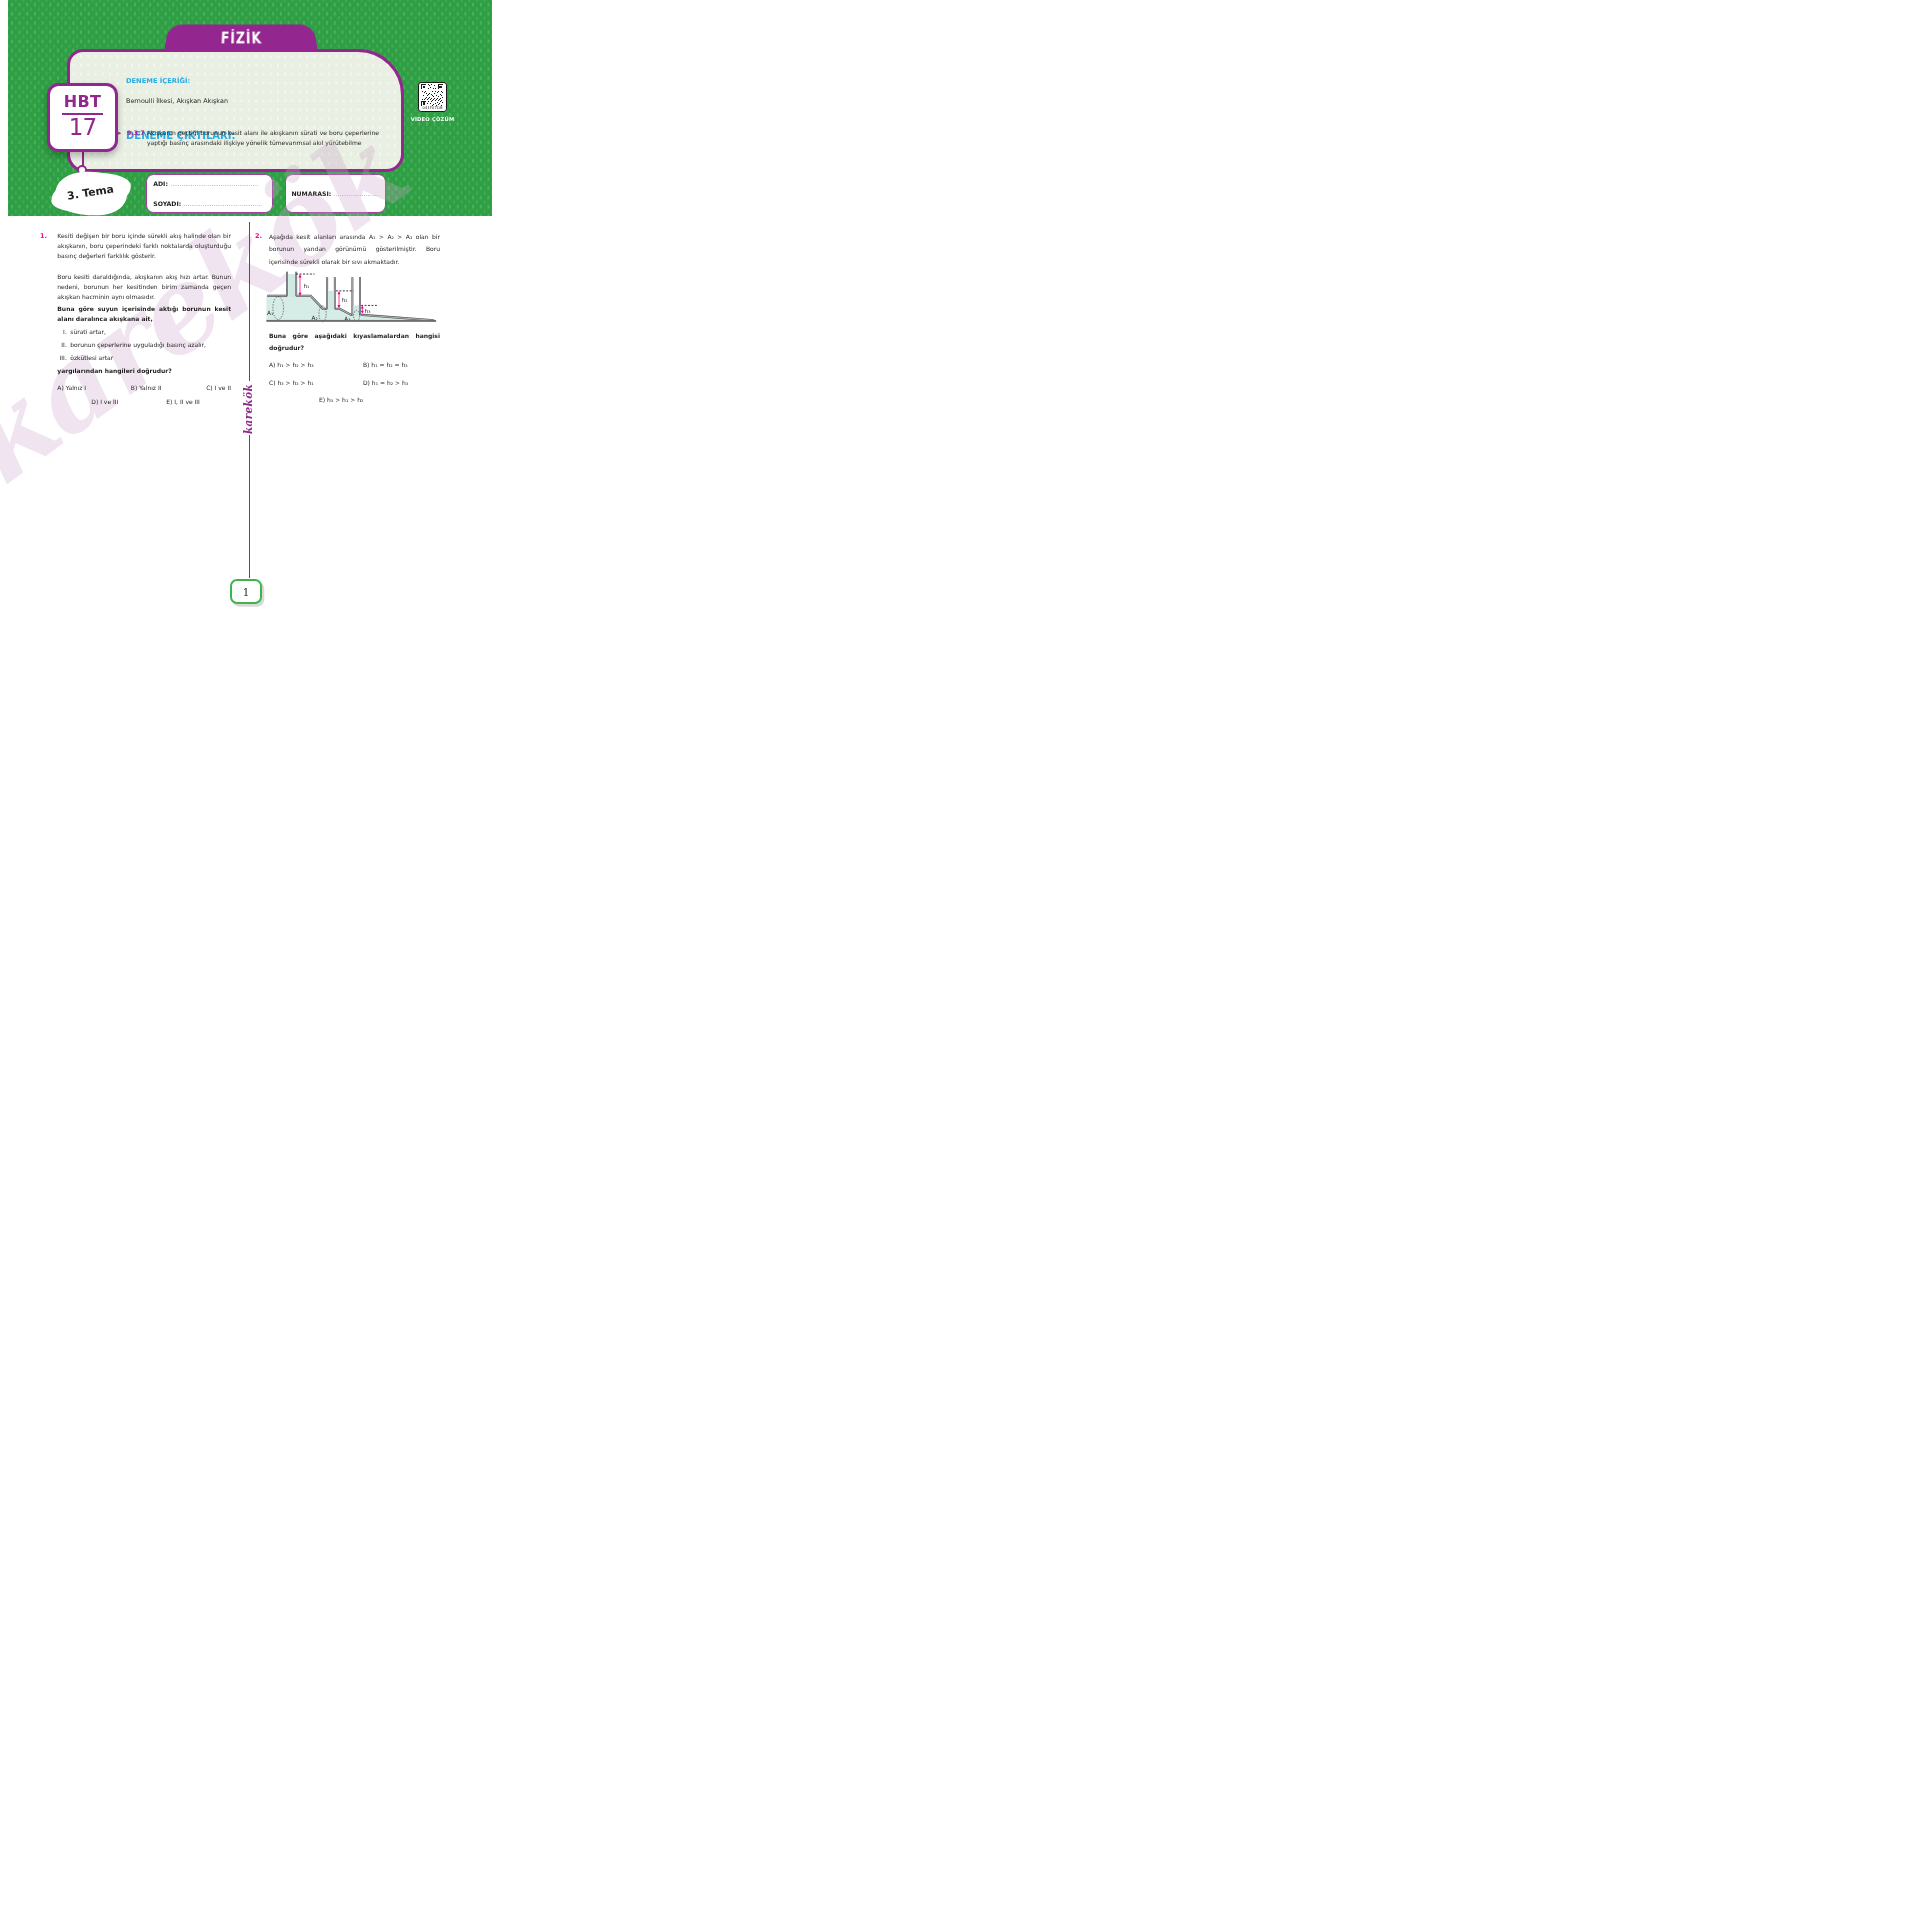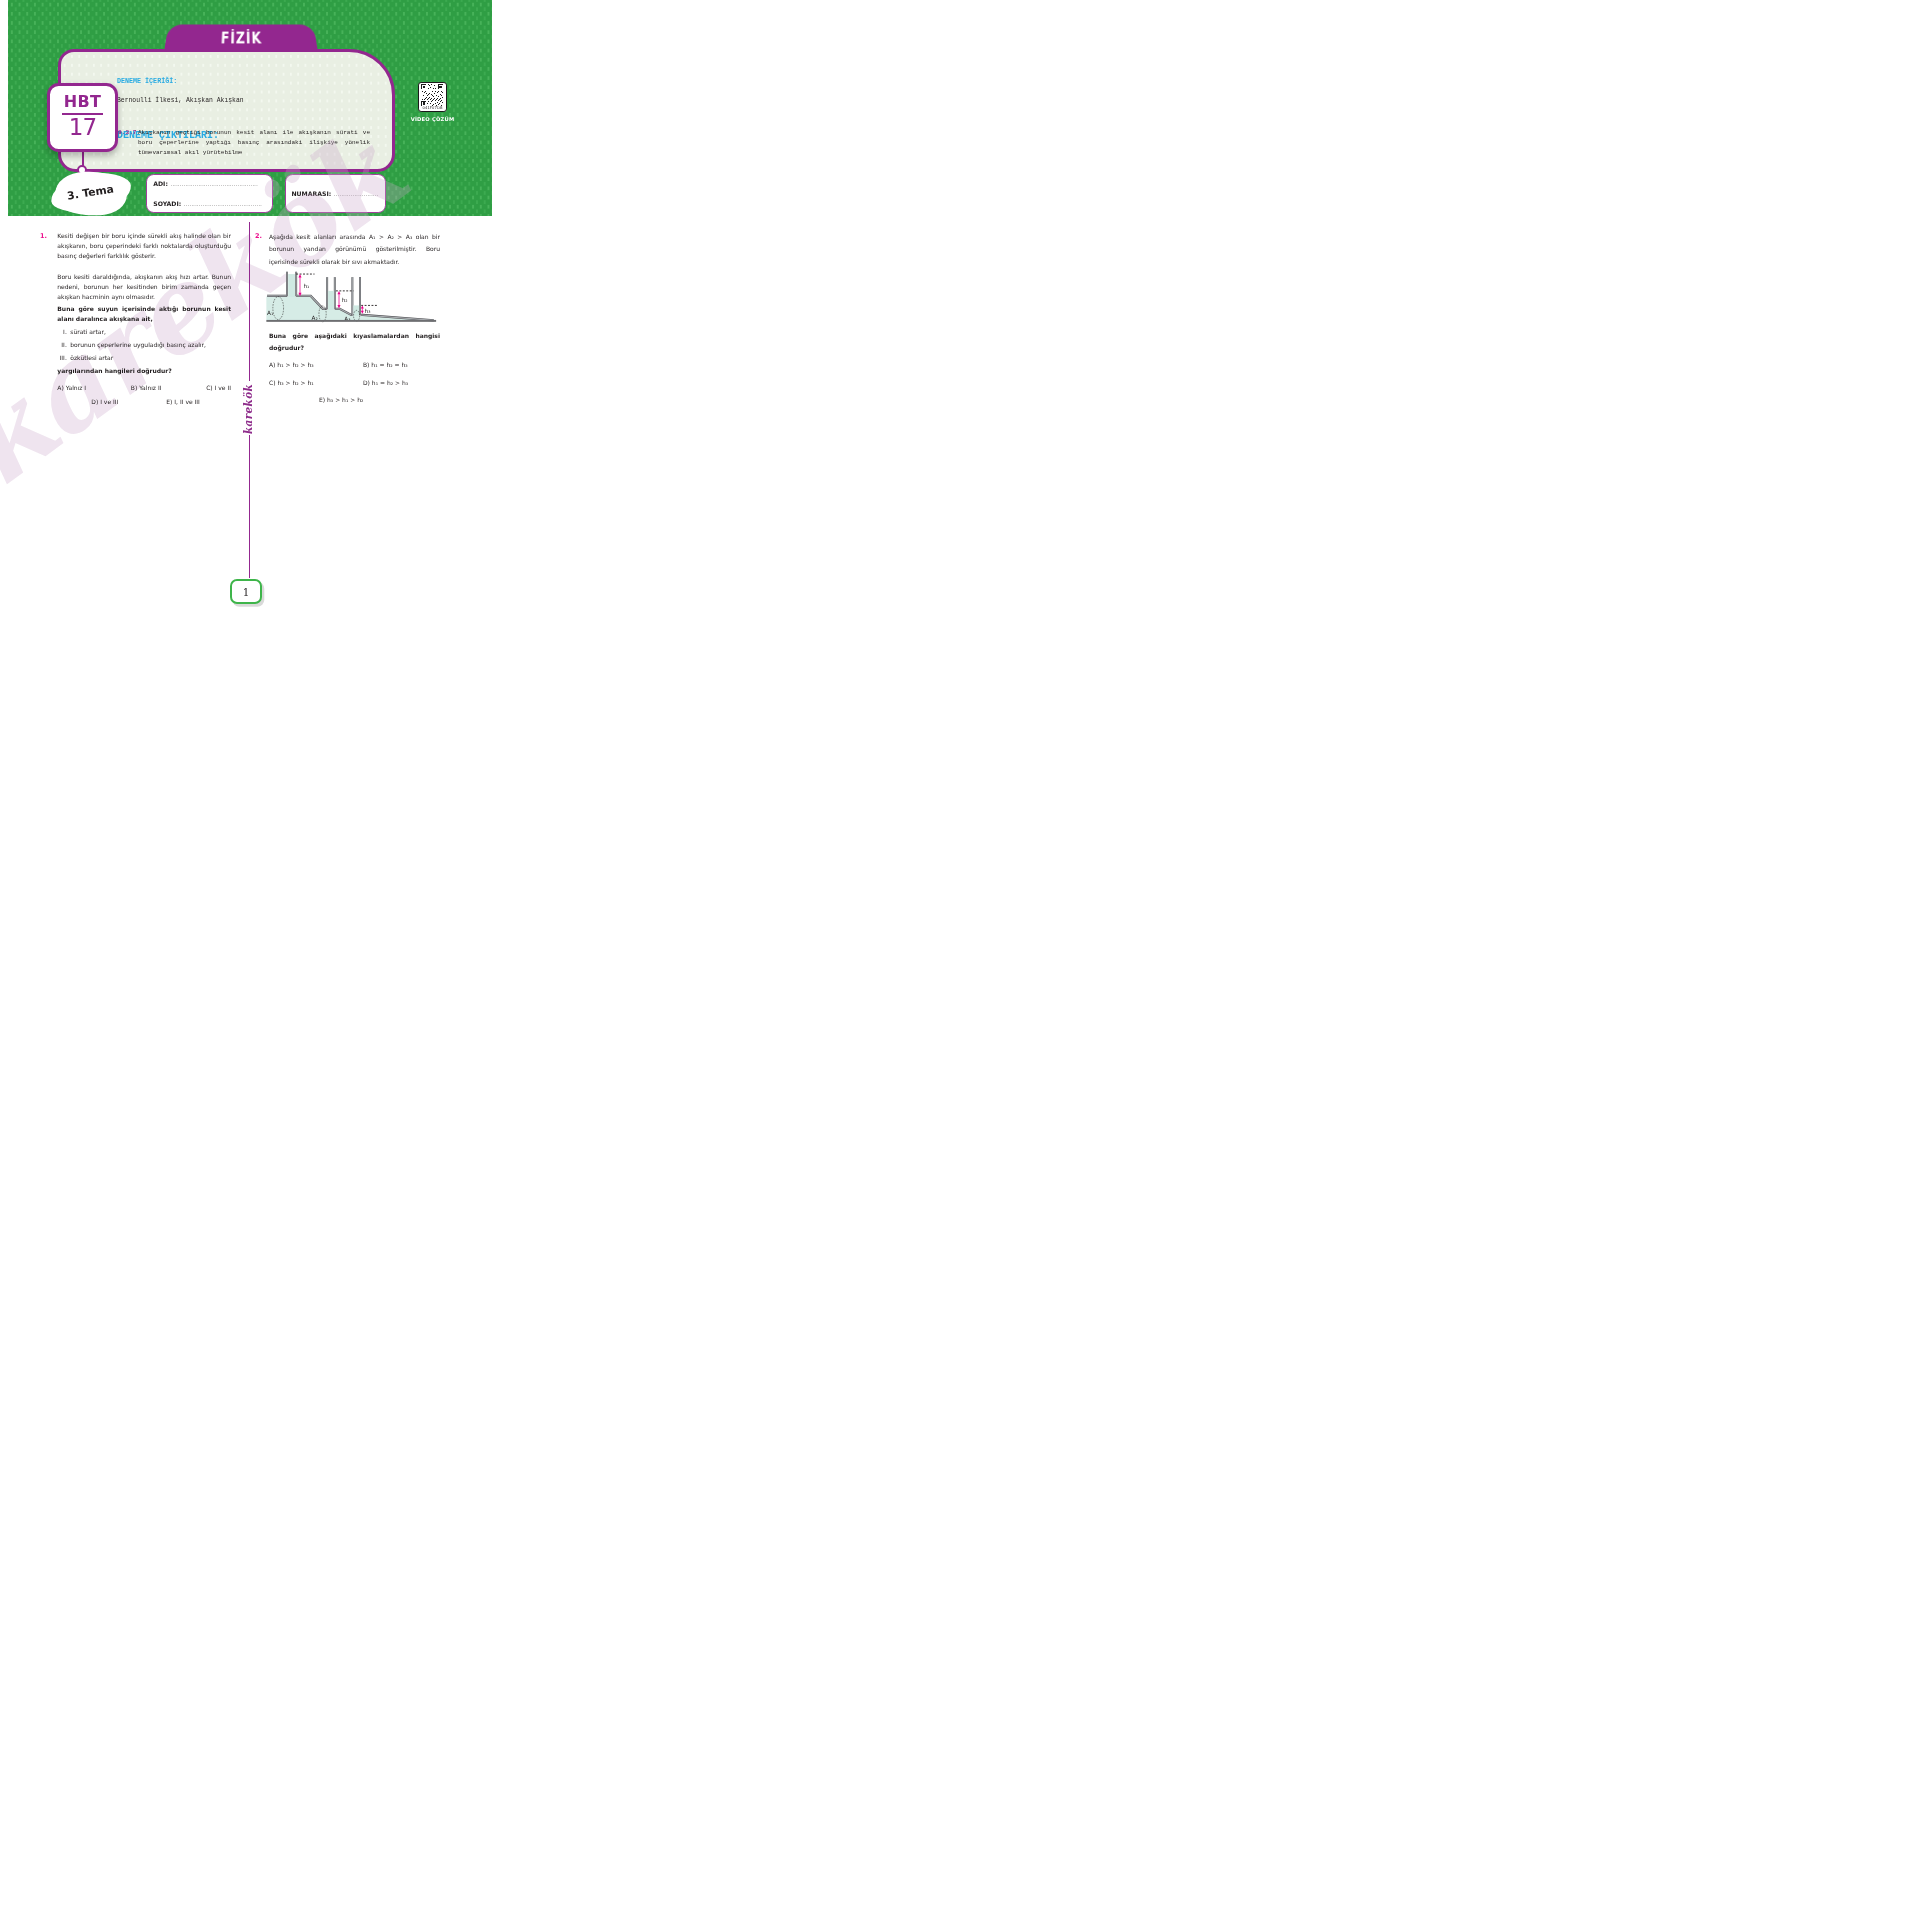--- a/index.html
+++ b/index.html
@@ -16,25 +16,25 @@
     background-size:7.7px 9.2px, 7.7px 9.2px;
     background-position:0 0, 3.9px 4.6px; }
 
   .fizik-band { position:absolute; left:164px; top:22.3px; width:154px; height:30px; z-index:2;
     background:#93278f; border-radius:14.6px 14.6px 0 0;
     transform:perspective(116px) rotateX(14deg); transform-origin:50% 100%;
     display:flex; align-items:center; justify-content:center; }
   .fizik-band span { color:#fff; font-size:16px; font-weight:800; letter-spacing:1.2px;
     transform:scaleX(.8) scaleY(1.08); }
 
-  .content-box { position:absolute; left:58px; top:49px; width:337px; height:123px; z-index:2;
+  .content-box { position:absolute; left:67px; top:49px; width:337px; height:123px; z-index:2;
     border:3.9px solid #93278f; border-radius:16px 46px 17.7px 17.7px;
     background-color:#e9efe3;
     background-image:radial-gradient(ellipse 1.7px 2.5px at center, #f3f8ef 68%, transparent 72%);
-    background-size:7.3px 8.9px;font-family:Liberation Mono, monospace; }
+    background-size:7.3px 8.9px; }
   .ci-label  { position:absolute; left:56px; top:25px;  color:#29abe2; font-weight:800; font-size:6.7px; }
   .ci-value  { position:absolute; left:56px; top:45px; font-size:6.4px; }
   .co-label  { position:absolute; left:56px; top:63px; color:#29abe2; font-weight:800; font-size:10px;margin-top:15px; }
   .outcome   { position:absolute; left:47px; top:76px; width:262px; display:flex; align-items:flex-start; }
   .outcome .arr  { color:#93278f; font-size:5.4px; flex:none; width:10px; padding-top:1.5px; }
   .outcome .code { color:#93278f; font-weight:800; font-size:6.2px; flex:none; width:20px; line-height:10px; }
   .outcome .otext{ flex:1; text-align:justify; font-size:6px; line-height:10px; }
 
   .hbt-badge { position:absolute; left:47px; top:83px; width:71px; height:69px; z-index:3;
     background:#fff; border:3.5px solid #93278f; border-radius:11.6px; text-align:center;

